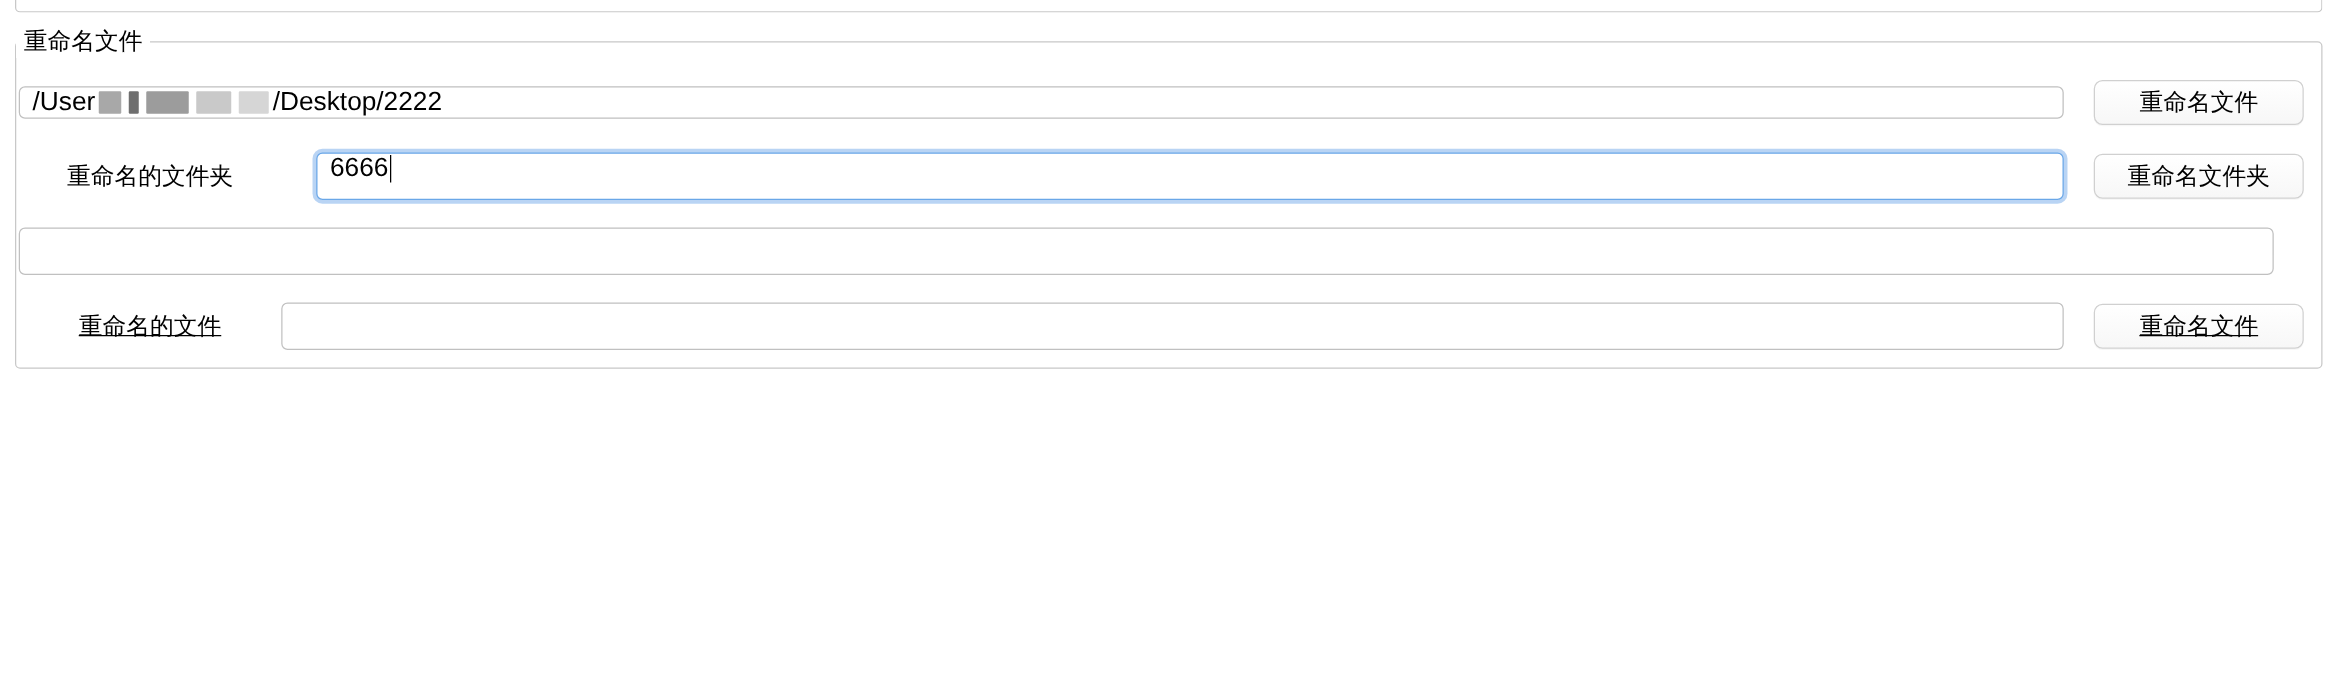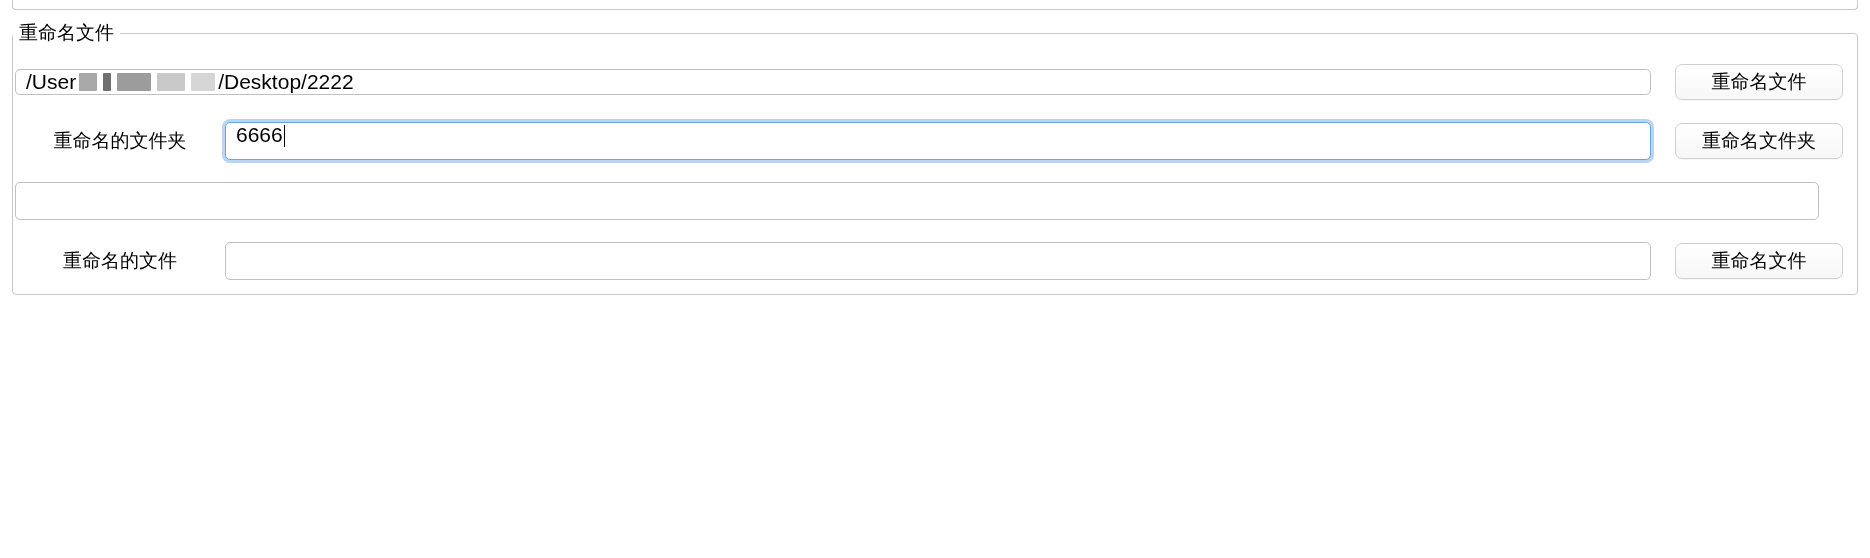--- a/index.html
+++ b/index.html
@@ -33,20 +33,21 @@
       color: #000000;
       margin-left: -2px;
     }
     .row {
       display: flex;
       align-items: center;
       margin-bottom: 22px;
     }
     .row:last-child {
       margin-bottom: 0;
+      text-decoration: underline;
     }
     .label {
       width: 210px;
       text-align: center;
       font-size: 19px;
       color: #000000;
       flex-shrink: 0;
     }
     .input {
       flex: 1;
@@ -57,20 +58,21 @@
       padding: 0 10px;
       font-size: 21px;
       font-family: inherit;
       color: #000000;
       outline: none;
       margin-right: 24px;
     }
     .input.focused {
       border-color: #6aa7e8;
       box-shadow: 0 0 0 3px rgba(100,160,230,0.45);
+      margin-left: 28px;
     }
     .path-display {
       flex: 1;
       height: 26px;
       border: 1px solid #c0c0c0;
       border-radius: 5px;
       background: #ffffff;
       display: flex;
       align-items: center;
       padding: 0 10px;

